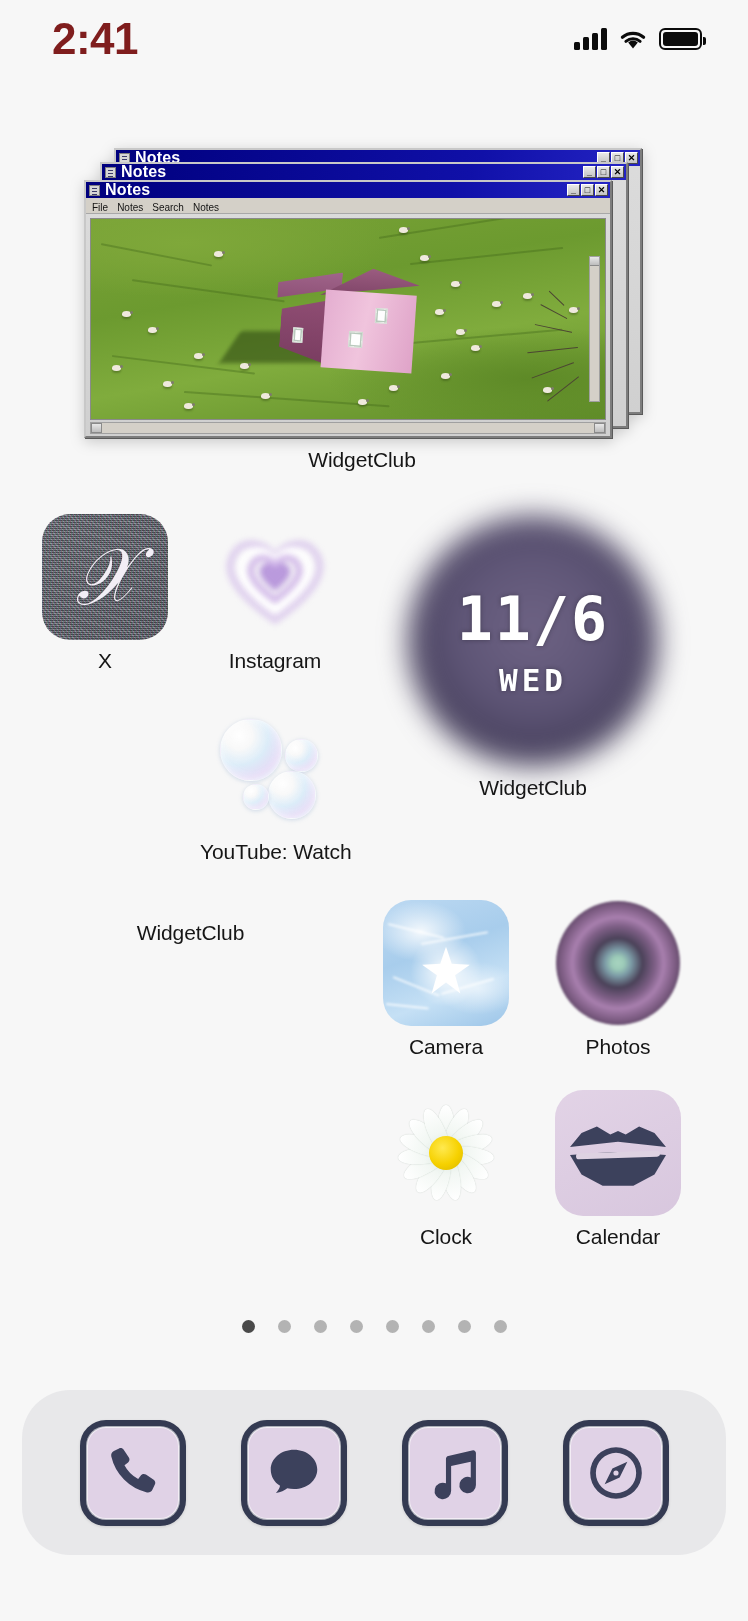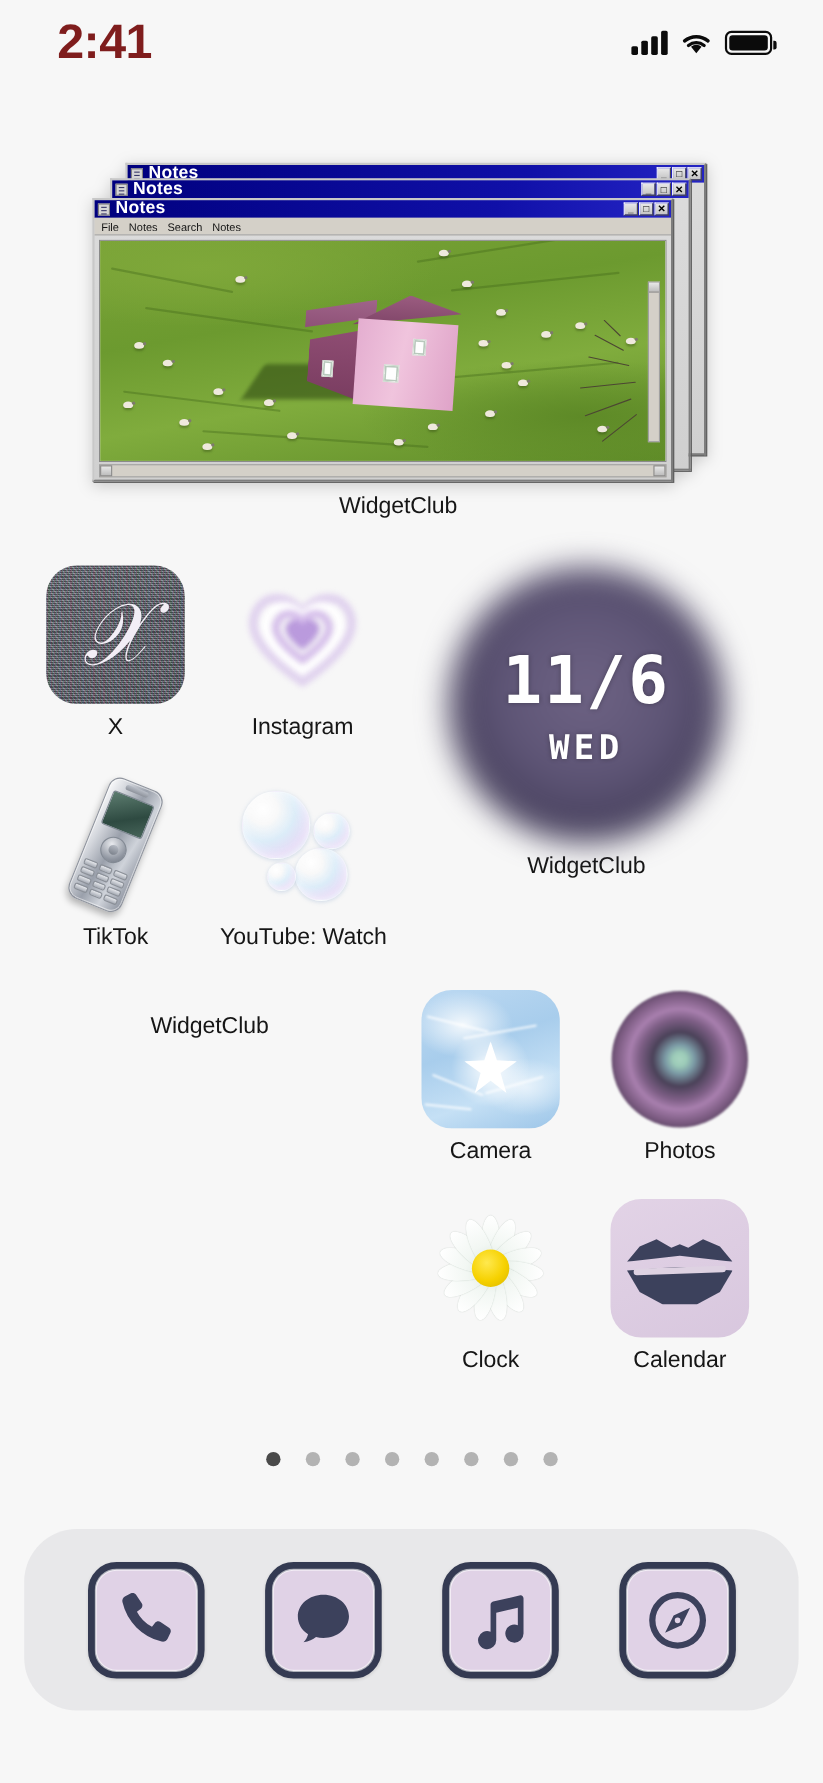--- a/index.html
+++ b/index.html
@@ -495,45 +495,20 @@
       <div style="position:absolute; inset:0; border-radius:50%; filter: blur(14px);
                   background: radial-gradient(circle at 50% 45%, #6e6384 0%, #5e5576 42%, #4a4360 66%, #3a3450 82%, rgba(58,52,80,0) 100%);"></div>
       <div style="position:absolute; inset:0; display:flex; flex-direction:column; align-items:center; justify-content:center; gap:8px;">
         <div style="font-family:'DejaVu Sans Mono', monospace; font-size:60px; font-weight:700; color:#fff; letter-spacing:2px; text-shadow:0 0 5px rgba(0,0,0,.3);">11/6</div>
         <div style="font-family:'DejaVu Sans Mono', monospace; font-size:31px; font-weight:700; color:#fff; letter-spacing:4px; text-shadow:0 0 5px rgba(0,0,0,.3);">WED</div>
       </div>
     </div>
     <div class="app-label" style="margin-top:10px;">WidgetClub</div>
   </div>
 
-  <div class="app" style="left:30px; top:705px;">
-    <div class="glyph">
-      <div class="retro-phone">
-        <div class="rp-body"></div>
-        <div class="rp-speaker"></div>
-        <div class="rp-screen"></div>
-        <div class="rp-dpad"></div>
-        <div class="rp-keys">
-          <i></i>
-            <i></i>
-            <i></i>
-            <i></i>
-            <i></i>
-            <i></i>
-          <i></i>
-            <i></i>
-            <i></i>
-            <i></i>
-            <i></i>
-            <i></i>
-        </div>
-      </div>
-    </div>
-    <div class="app-label">TikTok</div>
-  </div>
 
   <div class="app" style="left:200px; top:705px;">
     <div class="glyph">
       <div class="bub" style="left:8px;  top:14px; width:62px; height:62px;"></div>
       <div class="bub" style="left:73px; top:34px; width:33px; height:33px;"></div>
       <div class="bub" style="left:56px; top:66px; width:48px; height:48px;"></div>
       <div class="bub" style="left:31px; top:79px; width:26px; height:26px;"></div>
     </div>
     <div class="app-label">YouTube: Watch</div>
   </div>

